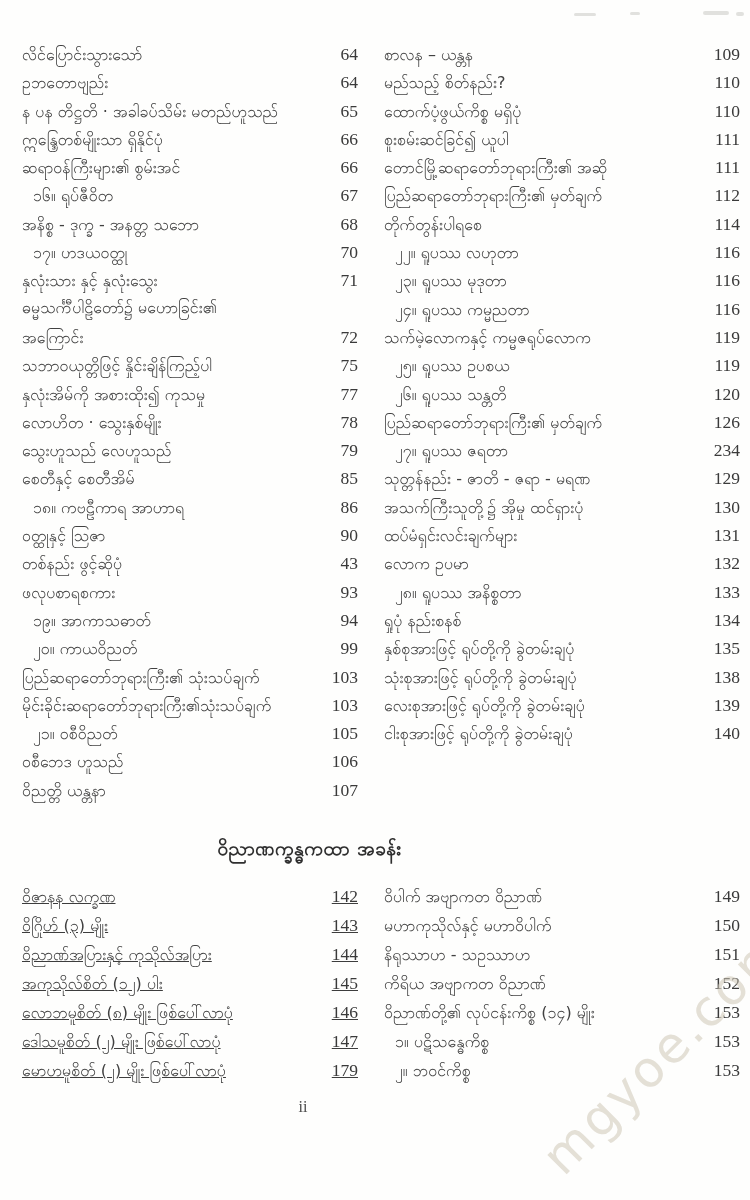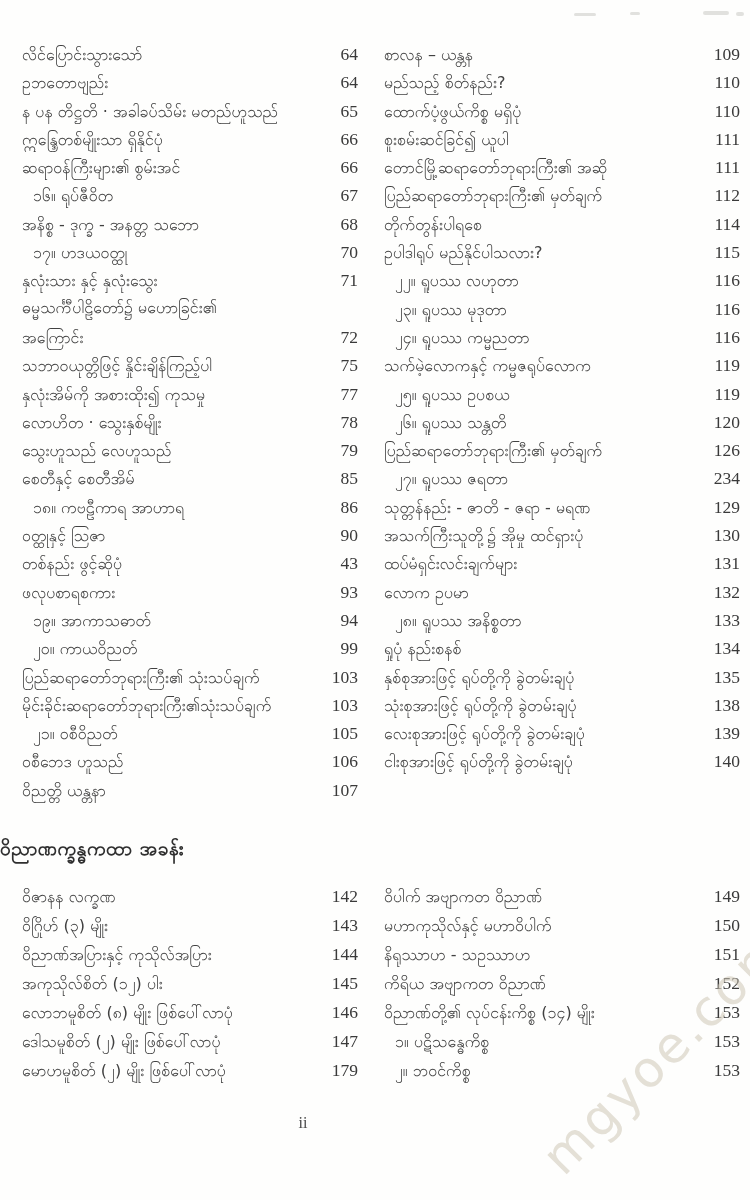--- a/index.html
+++ b/index.html
@@ -17,27 +17,27 @@
     flex:1 1 auto; font-size:16px; line-height:1.1;
     white-space:nowrap; overflow:visible; color:#414141;
   }
   .toc-page {
     flex:0 0 auto; min-width:36px; padding-left:6px;
     text-align:right; font-family:"Liberation Serif","DejaVu Serif",serif;
     font-size:17.5px; color:#3a3a3a;
   }
   .section-header {
     position:absolute; top:836px; left:0; width:619px;
-    text-align:left; font-weight:bold; font-size:19px;
+    text-align:center; font-weight:bold; font-size:19px;
     color:#2f2f2f; letter-spacing:0.5px;
   }
   .page-number {
     position:absolute; top:1098px; left:0; width:606px;
     text-align:center; font-family:"Liberation Serif","DejaVu Serif",serif;
-    font-size:16px; color:#4a4a4a;margin-top:16px;
+    font-size:16px; color:#4a4a4a;
   }
   .watermark {
     position:absolute; left:572px; top:1128px;
     transform:rotate(-45deg); transform-origin:left bottom;
     font-size:50px; letter-spacing:3px; white-space:nowrap;
     color:#cfc8b8; opacity:0.55; font-family:"DejaVu Sans", sans-serif;
     pointer-events:none;
   }
   .artifact { position:absolute; background:#d9d9d6; border-radius:2px; opacity:0.8; }
   .artifact.a1 { left:574px; top:13px; width:22px; height:3px; }
@@ -188,24 +188,20 @@
         <span class="toc-page">111</span>
       </div>
       <div class="toc-row">
         <span class="toc-title">ပြည်ဆရာတော်ဘုရားကြီး၏ မှတ်ချက်</span>
         <span class="toc-page">112</span>
       </div>
       <div class="toc-row">
         <span class="toc-title">တိုက်တွန်းပါရစေ</span>
         <span class="toc-page">114</span>
       </div>
-      <div class="toc-row">
-        <span class="toc-title">ဥပါဒါရုပ် မည်နိုင်ပါသလား?</span>
-        <span class="toc-page">115</span>
-      </div>
       <div class="toc-row indent">
         <span class="toc-title">၂၂။ ရူပဿ လဟုတာ</span>
         <span class="toc-page">116</span>
       </div>
       <div class="toc-row indent">
         <span class="toc-title">၂၃။ ရူပဿ မုဒုတာ</span>
         <span class="toc-page">116</span>
       </div>
       <div class="toc-row indent">
         <span class="toc-title">၂၄။ ရူပဿ ကမ္မညတာ</span>
@@ -268,21 +264,21 @@
         <span class="toc-page">139</span>
       </div>
       <div class="toc-row">
         <span class="toc-title">ငါးစုအားဖြင့် ရုပ်တို့ကို ခွဲတမ်းချပုံ</span>
         <span class="toc-page">140</span>
       </div>
     </div>
 
   <div class="section-header">ဝိညာဏက္ခန္ဓကထာ အခန်း</div>
 
-  <div class="toc-col bottom" style="top:886px; left:22px; width:336px;">
+  <div class="toc-col bottom" style="top:886px; left:22px; width:336px;text-decoration:underline;">
       <div class="toc-row">
         <span class="toc-title">ဝိဇာနန လက္ခဏ</span>
         <span class="toc-page">142</span>
       </div>
       <div class="toc-row">
         <span class="toc-title">ဝိဂြိုဟ် (၃) မျိုး</span>
         <span class="toc-page">143</span>
       </div>
       <div class="toc-row">
         <span class="toc-title">ဝိညာဏ်အပြားနှင့် ကုသိုလ်အပြား</span>

